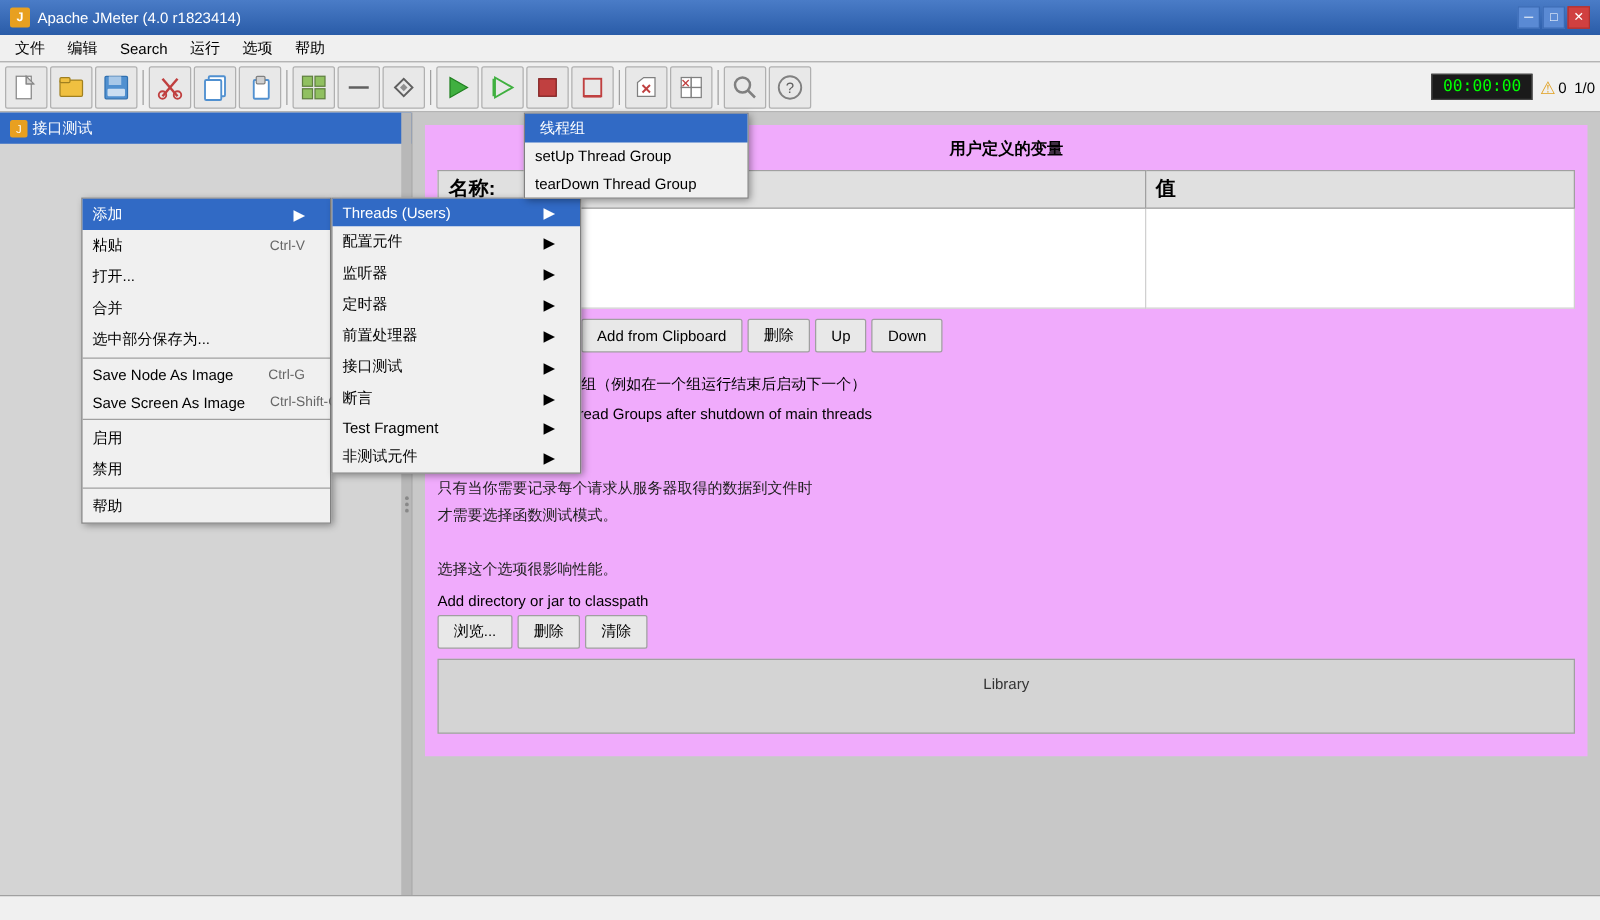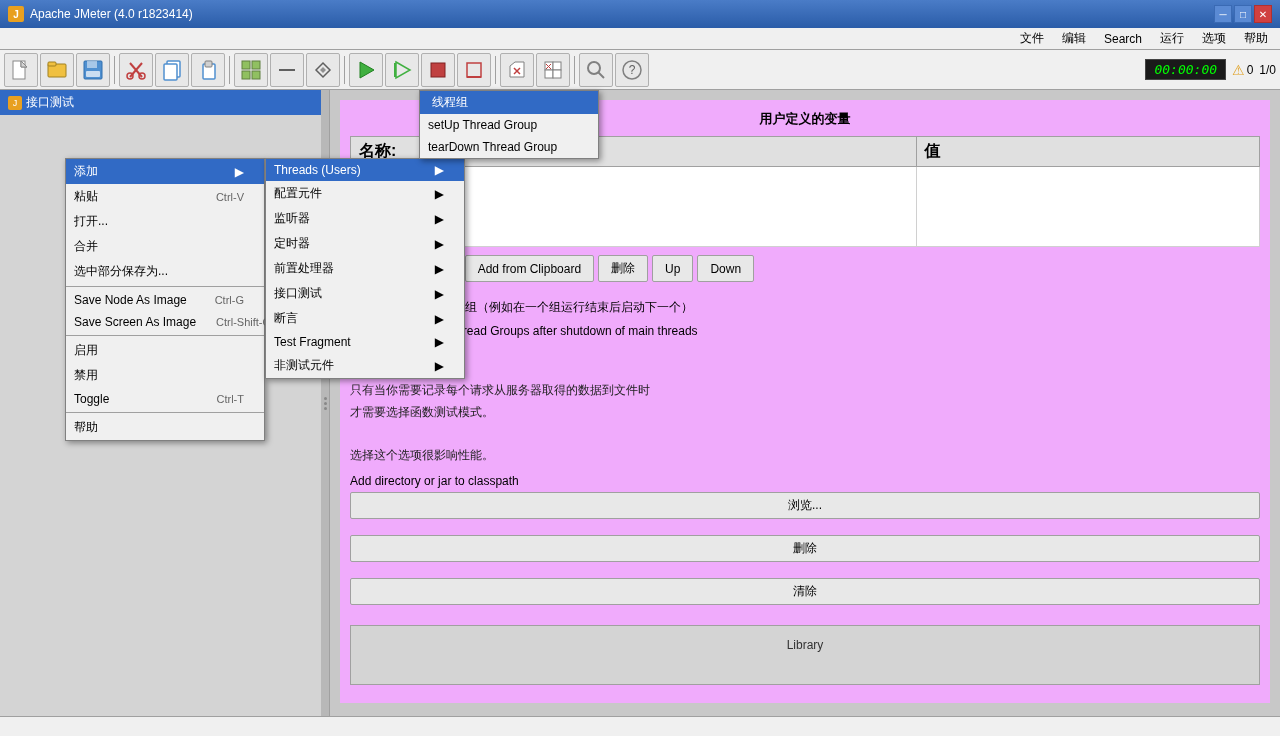--- a/index.html
+++ b/index.html
@@ -62,21 +62,20 @@
 
     
     .menu-bar {
       background: #f0f0f0;
       height: 22px;
       display: flex;
       align-items: center;
       padding: 0 4px;
       border-bottom: 1px solid #a0a0a0;
       gap: 2px;
-      justify-content: flex-end;
     }
     .menu-item {
       padding: 2px 8px;
       cursor: pointer;
       font-size: 12px;
       height: 20px;
       display: flex;
       align-items: center;
     }
 
@@ -276,23 +275,22 @@
     
     .classpath-area {
       padding: 8px 0;
     }
     .classpath-label {
       font-size: 12px;
       margin-bottom: 4px;
     }
     .classpath-buttons {
       display: flex;
-      gap: 16px;
-      margin-bottom: 20px;
-      flex-direction: column;
+      gap: 4px;
+      margin-bottom: 8px;
     }
     .library-panel {
       background: #d4d4d4;
       border: 1px solid #a0a0a0;
       min-height: 60px;
       display: flex;
       align-items: flex-start;
       justify-content: center;
       padding-top: 12px;
       font-size: 12px;
@@ -490,21 +488,21 @@
   </div>
 
   <div class="toolbar-btn" title="Help">
     <svg class="svg-icon" viewBox="0 0 22 22">
       <circle cx="11" cy="11" r="9" fill="none" stroke="#808080" stroke-width="1.5"></circle>
       <text x="11" y="15" text-anchor="middle" font-size="12" fill="#606060">?</text>
     </svg>
   </div>
 
   <div style="margin-left: auto; display: flex; align-items: center; gap: 6px;">
-    <div style="background: #1a1a1a; color: #00ff00; padding: 2px 8px; font-size: 13px; font-family: monospace; border: 1px solid #444; font-style: italic;">00:00:00</div>
+    <div style="background: #1a1a1a; color: #00ff00; padding: 2px 8px; font-size: 13px; font-family: monospace; border: 1px solid #444;">00:00:00</div>
     <div style="display: flex; align-items: center; gap: 2px;">
       <span style="color: #e0a020; font-size: 14px;">⚠</span>
       <span>0</span>
     </div>
     <div style="font-size: 12px;">1/0</div>
   </div>
 </div>
 
 <div class="main-area">
 
@@ -541,24 +539,20 @@
       <div class="context-menu-item">
         <span>Save Screen As Image</span>
         <span class="shortcut">Ctrl-Shift-G</span>
       </div>
       <div class="context-menu-separator"></div>
       <div class="context-menu-item">
         <span>启用</span>
       </div>
       <div class="context-menu-item">
         <span>禁用</span>
-      </div>
-      <div class="context-menu-item">
-        <span>Toggle</span>
-        <span class="shortcut">Ctrl-T</span>
       </div>
       <div class="context-menu-separator"></div>
       <div class="context-menu-item">
         <span>帮助</span>
       </div>
     </div>
 
     <div class="context-menu" style="left: 265px; top: 68px; width: 160px;">
       <div class="context-menu-item highlighted">
         <span>Threads (Users)</span>

